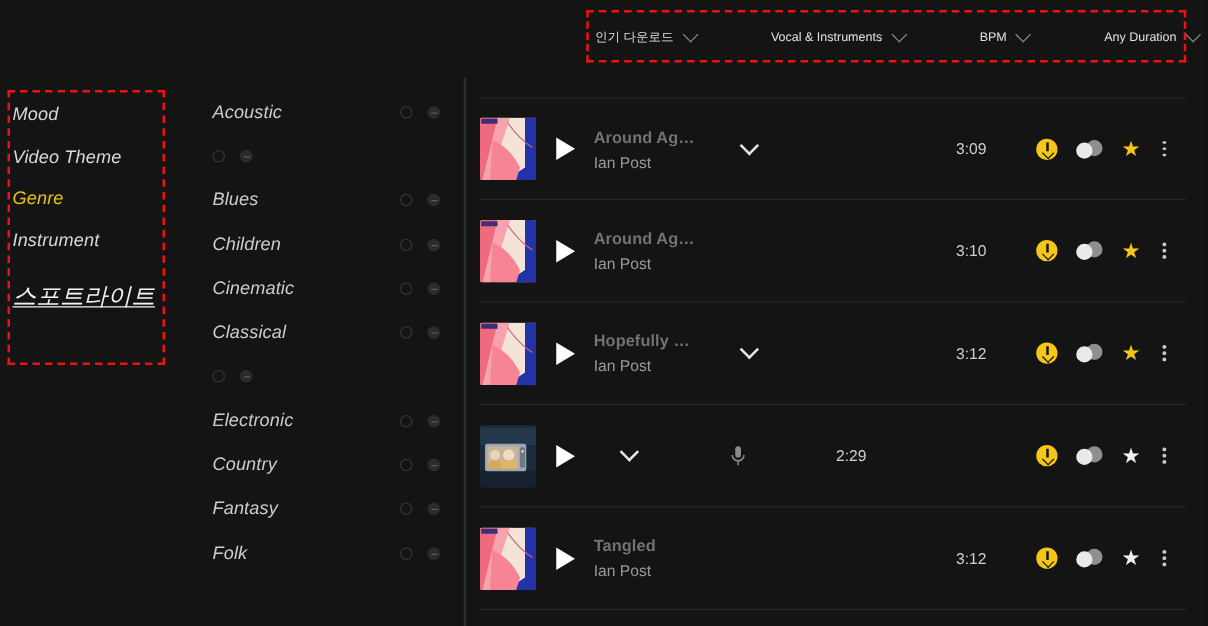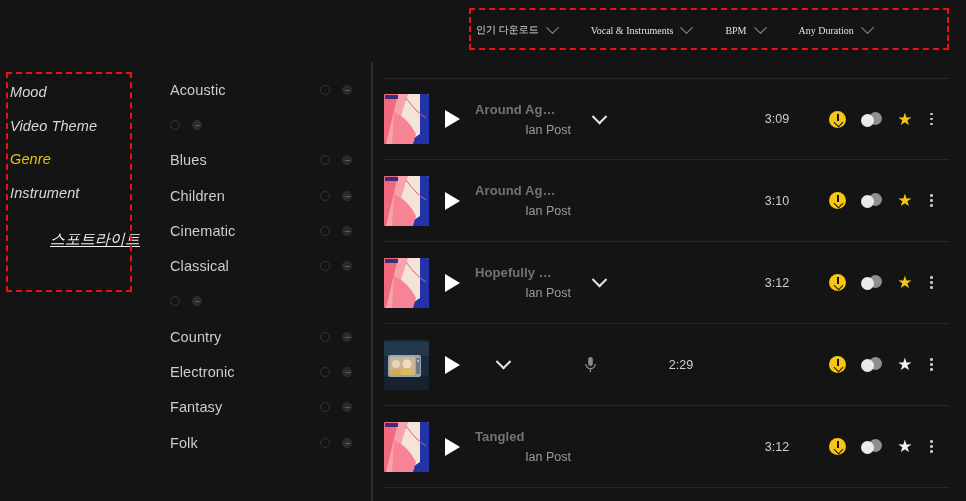--- a/index.html
+++ b/index.html
@@ -15,37 +15,36 @@
   #left-nav {
     position: absolute; left: 0; top: 76px; width: 140px; font-style: italic;
   }
   .nav-item {
     font-size: 14.5px; color: #d8d8d8; padding: 0 0 0 10px;
     height: 33.5px; line-height: 33.5px; letter-spacing: .1px;
     white-space: nowrap;
   }
   .nav-item.active { color: #e8c20a; }
   #nav-spotlight {
-    margin-top: 20px; padding-left: 10px; font-size: 15px;
+    margin-top: 14px; padding-left: 10px; font-size: 19px;
     color: #f2f2f2; text-decoration: underline; text-underline-offset: 2px;
     white-space: nowrap;
-    text-align: right;
   }
   #red-box-left {
     position: absolute; left: 6px; top: 72px; width: 126px; height: 220px;
     border: 2px dashed #ee1111; pointer-events: none;
   }
 
   
   #genre-list { position: absolute; left: 160px; top: 72px; width: 200px; }
   .genre-row {
     display: flex; align-items: center; height: 35.3px;
     padding: 0 8px 0 10px;
   }
-  .genre-label { flex: 1; font-size: 14.5px; color: #cccccc; letter-spacing: .1px; }
+  .genre-label { flex: 1; font-size: 14.5px; color: #cccccc; letter-spacing: .1px; font-style: italic; }
   .genre-ctrls { display: flex; gap: 12px; align-items: center; }
   .circ-icon {
     width: 10px; height: 10px; border-radius: 50%;
     border: 1px solid #3a3a3a; position: relative; opacity: .85;
   }
   .circ-icon.minus { background: #303030; border-color: #333; }
   .circ-icon.minus::before {
     content: ""; position: absolute; left: 2px; top: 4px;
     width: 5px; height: 1px; background: #6a6a6a;
   }
@@ -58,21 +57,21 @@
 
   
   #filter-bar {
     position: absolute; left: 476px; top: 18px; height: 24px;
     display: flex; align-items: center; gap: 0;
   }
   .filter {
     display: flex; align-items: center; gap: 9px;
     font-size: 10px; color: #e2e2e2; white-space: nowrap; text-align: center;
   }
-  .filter + .filter { margin-left: 34px; font-family: Liberation Serif, serif; }
+  .filter + .filter { margin-left: 60px; }
   .chev {
     display: inline-block; width: 9px; height: 9px;
     border-right: 1.6px solid #8d8d8d; border-bottom: 1.6px solid #8d8d8d;
     transform: rotate(45deg) translate(-2px,-2px);
   }
   #red-box-top {
     position: absolute; left: 469px; top: 8px; width: 480px; height: 42px;
     border: 2px dashed #ee1111; pointer-events: none;
   }
 
@@ -96,21 +95,21 @@
     border-left: 15px solid #ffffff;
     border-top: 9.5px solid transparent;
     border-bottom: 9.5px solid transparent;
   }
   .track-meta { width: 96px; flex: 0 0 96px; }
   .track-title {
     font-size: 13px; font-weight: bold; color: #737373;
     white-space: nowrap; overflow: hidden; letter-spacing: .1px;
   }
   .track-artist {
-    font-size: 12.5px; color: #9a9a9a; margin-top: 6px; white-space: nowrap; text-align: right;
+    font-size: 12.5px; color: #9a9a9a; margin-top: 6px; white-space: nowrap;
   }
   .row-chev {
     flex: 0 0 56px; display: flex; align-items: center; justify-content: center;
   }
   .row-chev .chev {
     width: 11px; height: 11px;
     border-right: 2px solid #e6e6e6; border-bottom: 2px solid #e6e6e6;
   }
   .row-chev.empty { visibility: hidden; }
   .vocal-slot {
@@ -211,28 +210,28 @@
           <span class="circ-icon minus"></span>
         </div>
       </div>
       <div class="genre-row">
         <div class="genre-ctrls">
           <span class="circ-icon plus"></span>
           <span class="circ-icon minus"></span>
         </div>
       </div>
       <div class="genre-row">
+        <div class="genre-label">Electronic</div>
+        <div class="genre-ctrls">
+          <span class="circ-icon plus"></span>
+          <span class="circ-icon minus"></span>
+        </div>
+      </div>
+      <div class="genre-row">
         <div class="genre-label">Country</div>
-        <div class="genre-ctrls">
-          <span class="circ-icon plus"></span>
-          <span class="circ-icon minus"></span>
-        </div>
-      </div>
-      <div class="genre-row">
-        <div class="genre-label">Electronic</div>
         <div class="genre-ctrls">
           <span class="circ-icon plus"></span>
           <span class="circ-icon minus"></span>
         </div>
       </div>
       <div class="genre-row">
         <div class="genre-label">Fantasy</div>
         <div class="genre-ctrls">
           <span class="circ-icon plus"></span>
           <span class="circ-icon minus"></span>

